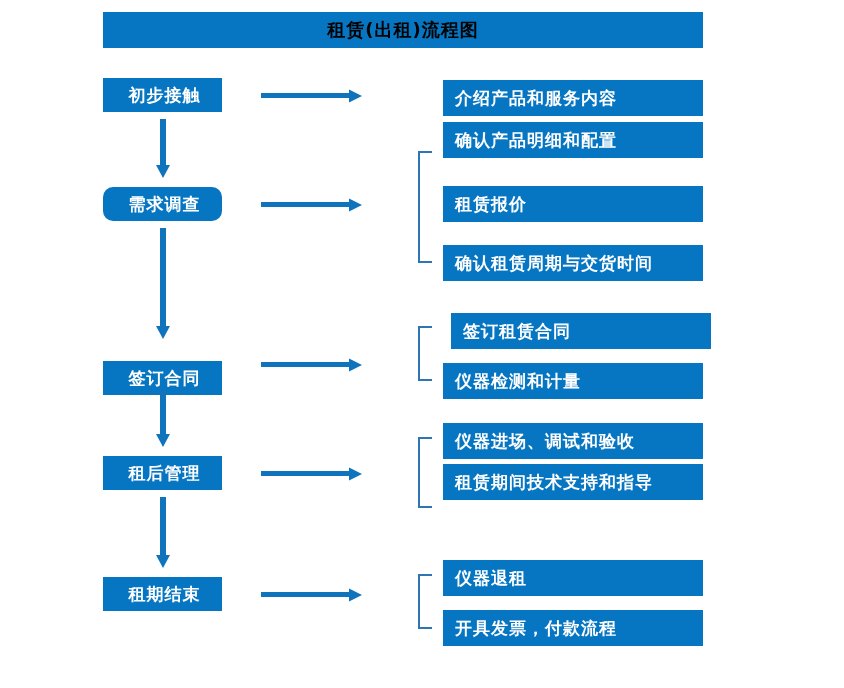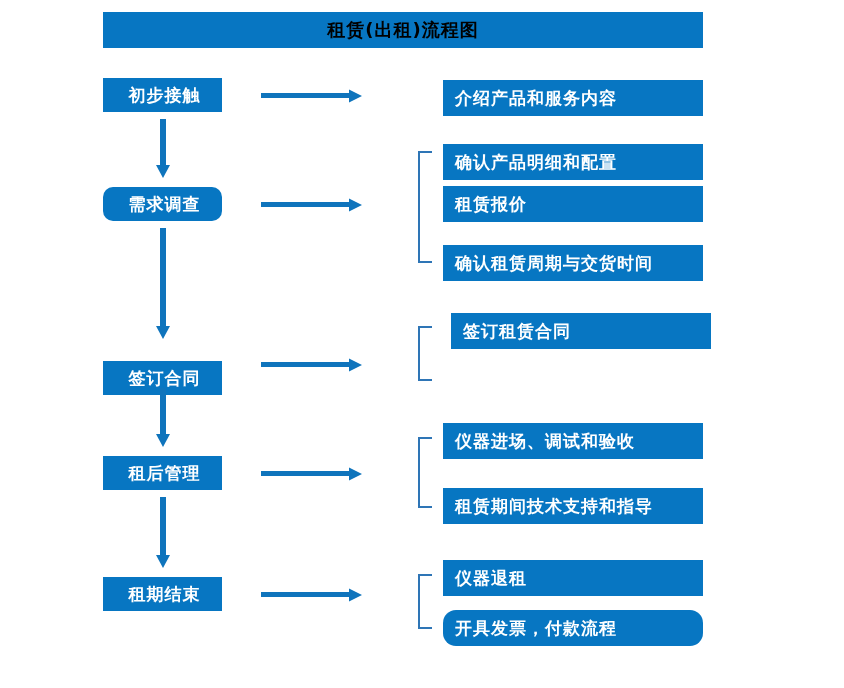--- a/index.html
+++ b/index.html
@@ -154,25 +154,26 @@
     </svg>
   </div>
 
   <div class="bracket" style="left:418px; top:151px; height:112px;"></div>
   <div class="bracket" style="left:418px; top:326px; height:55px;"></div>
   <div class="bracket" style="left:418px; top:437px; height:71px;"></div>
   <div class="bracket" style="left:418px; top:574px; height:55px;"></div>
 
   <div class="stage-box right-box" style="top:72px;margin-top:8px;">介绍产品和服务内容</div>
 
-  <div class="stage-box right-box" style="top:144px;">确认产品明细和配置</div>
+  <div class="stage-box right-box" style="top:122px;">确认产品明细和配置</div>
   <div class="stage-box right-box" style="top:186px;">租赁报价</div>
   <div class="stage-box right-box" style="top:245px;">确认租赁周期与交货时间</div>
 
   <div class="stage-box right-box" style="top:313px;margin-left:8px;">签订租赁合同</div>
+  <div class="stage-box right-box" style="top:363px;">仪器检测和计量</div>
 
   <div class="stage-box right-box" style="top:423px;">仪器进场、调试和验收</div>
-  <div class="stage-box right-box" style="top:488px;">租赁期间技术支持和指导</div>
+  <div class="stage-box right-box" style="top:464px;">租赁期间技术支持和指导</div>
 
   <div class="stage-box right-box" style="top:560px;">仪器退租</div>
-  <div class="stage-box right-box" style="top:610px;border-radius:13px;">开具发票，付款流程</div>
+  <div class="stage-box right-box" style="top:610px;">开具发票，付款流程</div>
 
 </div>
 
 </body></html>

